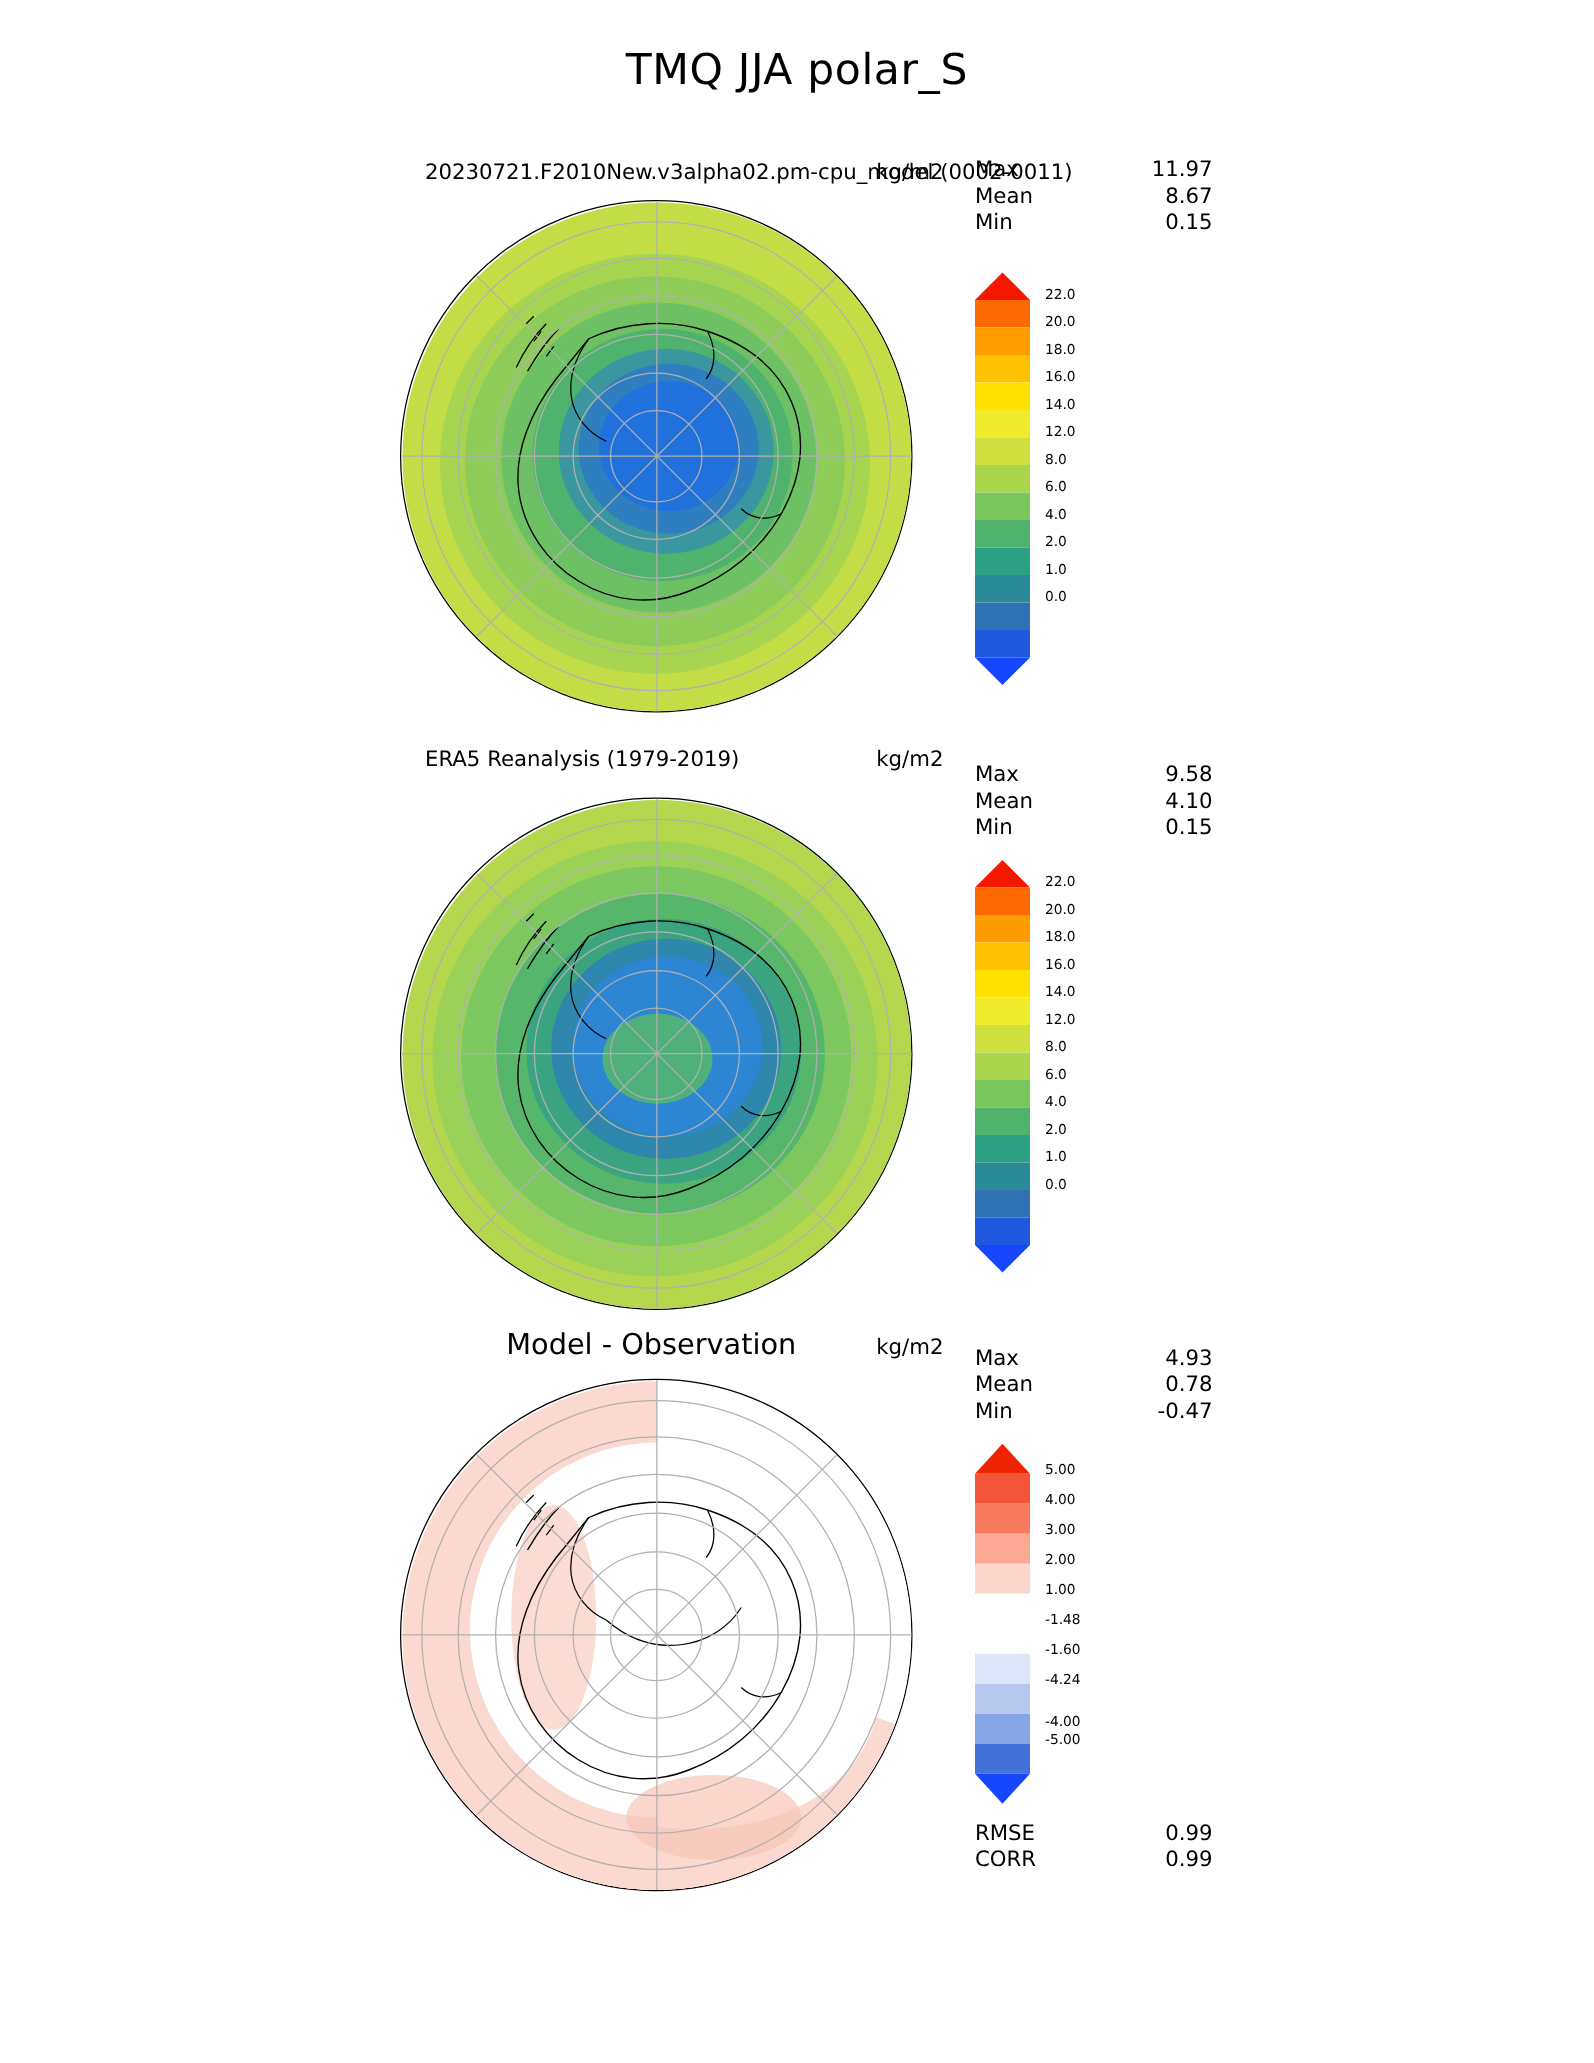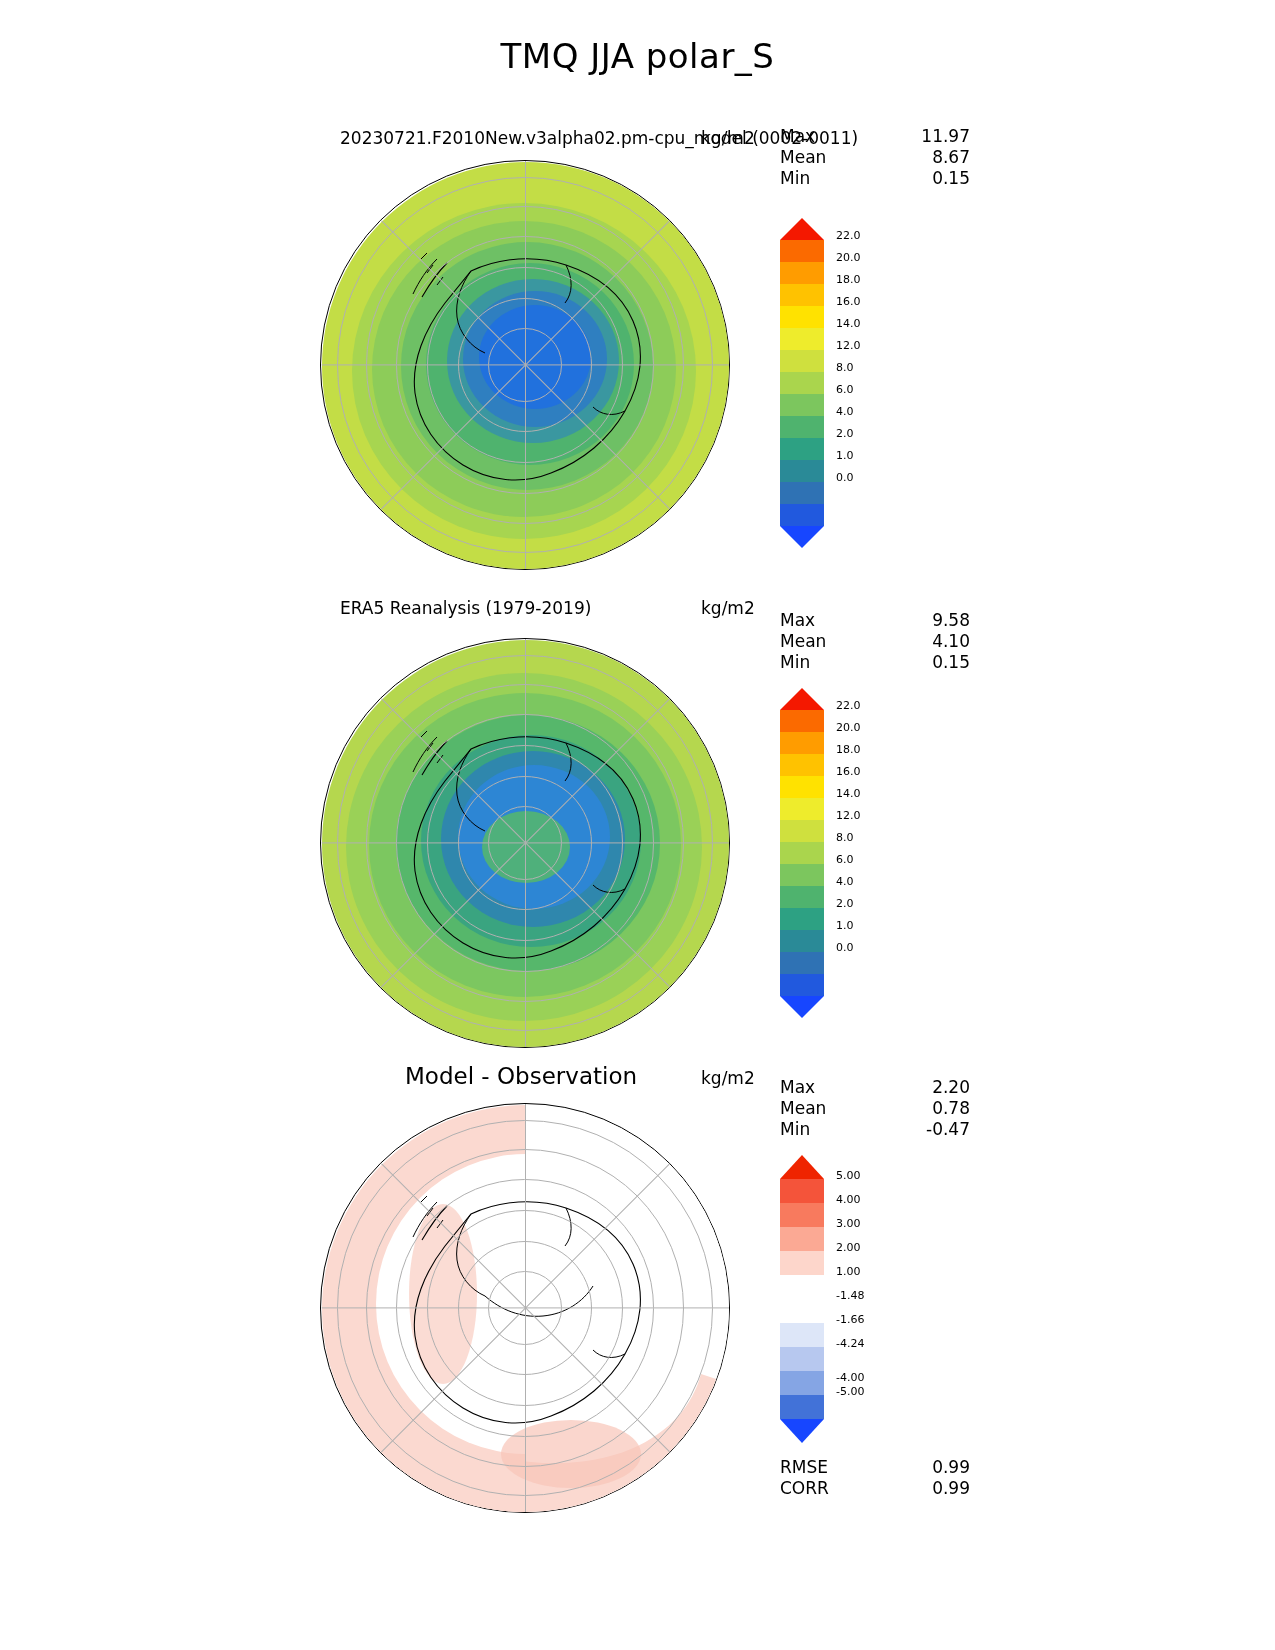--- a/index.html
+++ b/index.html
@@ -344,21 +344,21 @@
 </div>
 
 <div class="panel panel-3">
 
   <div class="panel-title" style="left:405px; top:8px; font-size:23px;">Model - Observation</div>
   <div class="panel-units" style="left:690px; top:13px;">kg/m2</div>
 
   <div class="stats" style="left:780px; top:22px;">
     <span class="row">
       <span class="lbl">Max</span>
-      <span class="val">2.20</span>
+      <span class="val">4.93</span>
     </span>
     <span class="row">
       <span class="lbl">Mean</span>
       <span class="val">0.78</span>
     </span>
     <span class="row">
       <span class="lbl">Min</span>
       <span class="val">-0.47</span>
     </span>
   </div>
@@ -425,21 +425,21 @@
       <span class="seg" style="height:24px; background:#4272d8;"></span>
       <span class="cap-bot" style="border-top:24px solid #1746ff;"></span>
     </div>
     <div class="cbar-labels">
       <span class="tk" style="top:14px;">5.00</span>
       <span class="tk" style="top:38px;">4.00</span>
       <span class="tk" style="top:62px;">3.00</span>
       <span class="tk" style="top:86px;">2.00</span>
       <span class="tk" style="top:110px;">1.00</span>
       <span class="tk" style="top:134px;">-1.48</span>
-      <span class="tk" style="top:158px;">-1.66</span>
+      <span class="tk" style="top:158px;">-1.60</span>
       <span class="tk" style="top:182px;">-4.24</span>
       <span class="tk" style="top:216px;">-4.00</span>
       <span class="tk" style="top:230px;">-5.00</span>
     </div>
   </div>
 
   <div class="stats-bottom" style="left:780px; top:402px;">
     <div class="row">
       <span class="lbl">RMSE</span>
       <span class="val">0.99</span>

